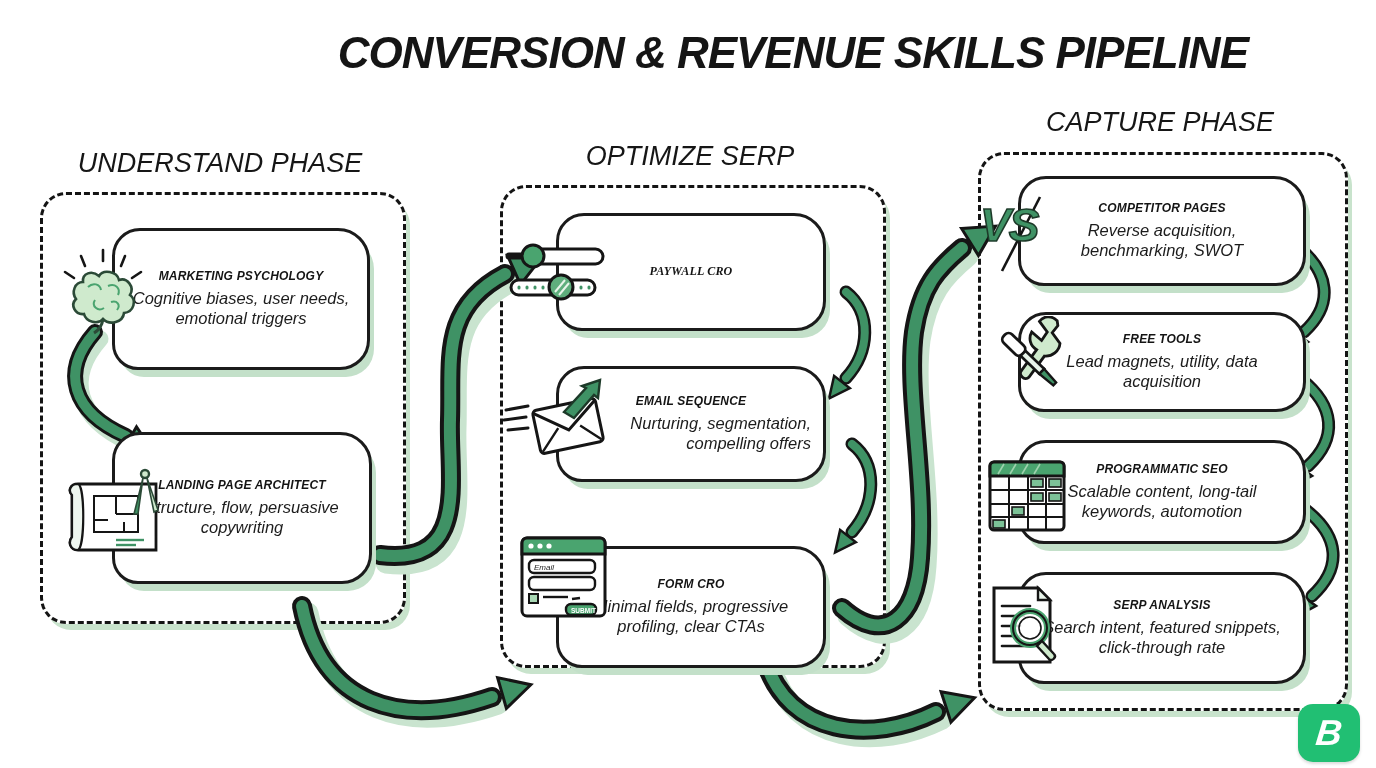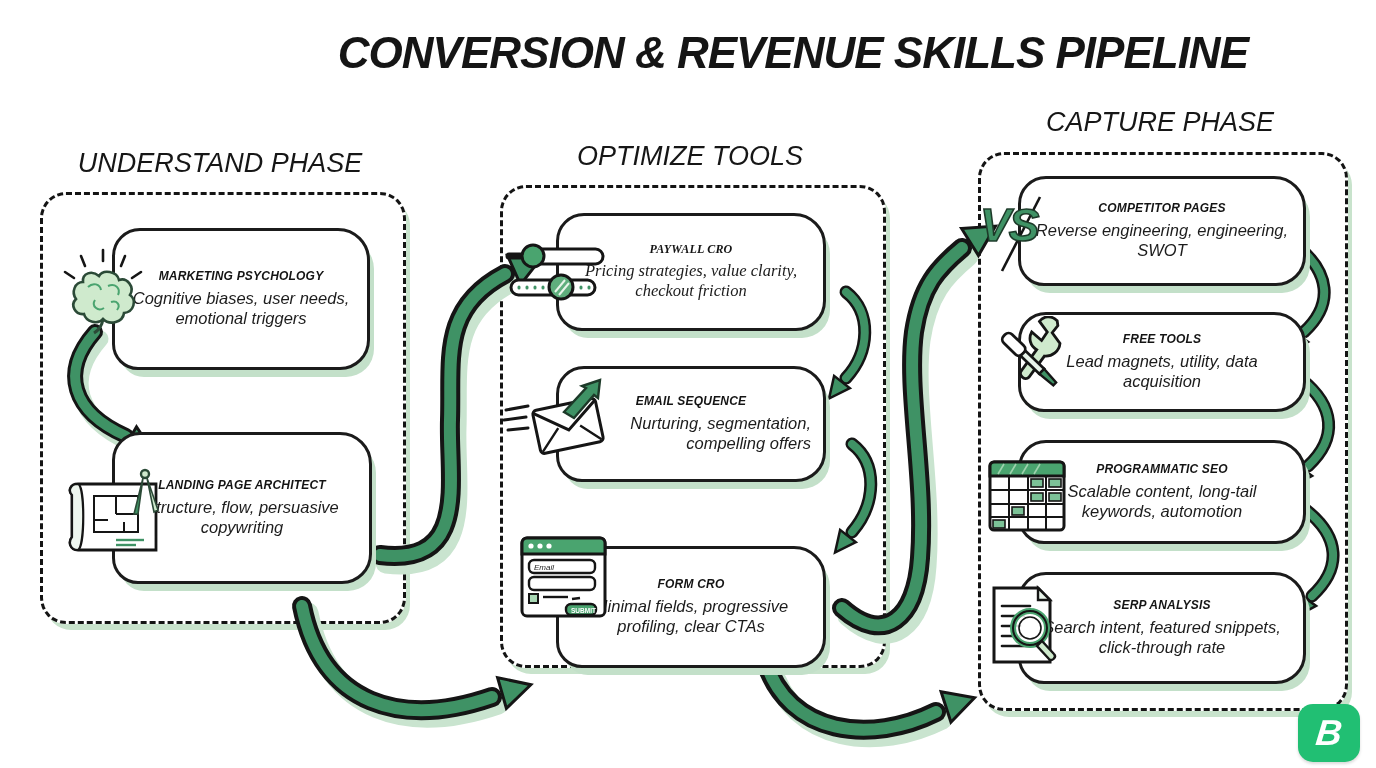--- a/index.html
+++ b/index.html
@@ -46,21 +46,21 @@
   .logo-letter{
     color:#ffffff;font-size:36px;font-weight:700;font-style:italic;transform:skewX(-6deg);
   }
 </style>
 </head>
 <body>
 
 <div class="abs main-title">CONVERSION &amp; REVENUE SKILLS PIPELINE</div>
 
 <div class="abs phase-label" style="left:40px;top:148px;width:360px;">UNDERSTAND PHASE</div>
-<div class="abs phase-label" style="left:500px;top:141px;width:380px;">OPTIMIZE TOOLS</div>
+<div class="abs phase-label" style="left:500px;top:141px;width:380px;">OPTIMIZE SERP</div>
 <div class="abs phase-label" style="left:978px;top:107px;width:364px;">CAPTURE PHASE</div>
 
 <div class="abs phase-box" style="left:40px;top:192px;width:360px;height:426px;"></div>
 <div class="abs phase-box" style="left:500px;top:185px;width:380px;height:477px;"></div>
 <div class="abs phase-box" style="left:978px;top:152px;width:364px;height:553px;"></div>
 
 <svg class="abs" style="left:0;top:0;" width="1376" height="768" viewBox="0 0 1376 768">
   <g fill="none" stroke-linecap="round">
 
     <g>
@@ -134,34 +134,33 @@
   <div class="card-title">MARKETING PSYCHOLOGY</div>
   <div class="card-desc">Cognitive biases, user needs, emotional triggers</div>
 </div>
 <div class="abs card" style="left:112px;top:432px;width:260px;height:152px;">
   <div class="card-title">LANDING PAGE ARCHITECT</div>
   <div class="card-desc">Structure, flow, persuasive copywriting</div>
 </div>
 
 <div class="abs card" style="left:556px;top:213px;width:270px;height:118px;font-family:Liberation Serif, serif;">
   <div class="card-title">PAYWALL CRO</div>
-  <div class="card-desc">Pricing strategies, value clarity, checkout friction</div>
 </div>
 <div class="abs card" style="left:556px;top:366px;width:270px;height:116px;text-align:right;">
   <div class="card-title">EMAIL SEQUENCE</div>
   <div class="card-desc">Nurturing, segmentation, compelling offers</div>
 </div>
 <div class="abs card" style="left:556px;top:518px;width:270px;height:122px;margin-top:28px;">
   <div class="card-title">FORM CRO</div>
   <div class="card-desc">Minimal fields, progressive profiling, clear CTAs</div>
 </div>
 
 <div class="abs card" style="left:1018px;top:176px;width:288px;height:110px;">
   <div class="card-title">COMPETITOR PAGES</div>
-  <div class="card-desc">Reverse engineering, engineering, SWOT</div>
+  <div class="card-desc">Reverse acquisition, benchmarking, SWOT</div>
 </div>
 <div class="abs card" style="left:1018px;top:312px;width:288px;height:100px;">
   <div class="card-title">FREE TOOLS</div>
   <div class="card-desc">Lead magnets, utility, data acquisition</div>
 </div>
 <div class="abs card" style="left:1018px;top:440px;width:288px;height:104px;">
   <div class="card-title">PROGRAMMATIC SEO</div>
   <div class="card-desc">Scalable content, long-tail keywords, automotion</div>
 </div>
 <div class="abs card" style="left:1018px;top:572px;width:288px;height:112px;">

